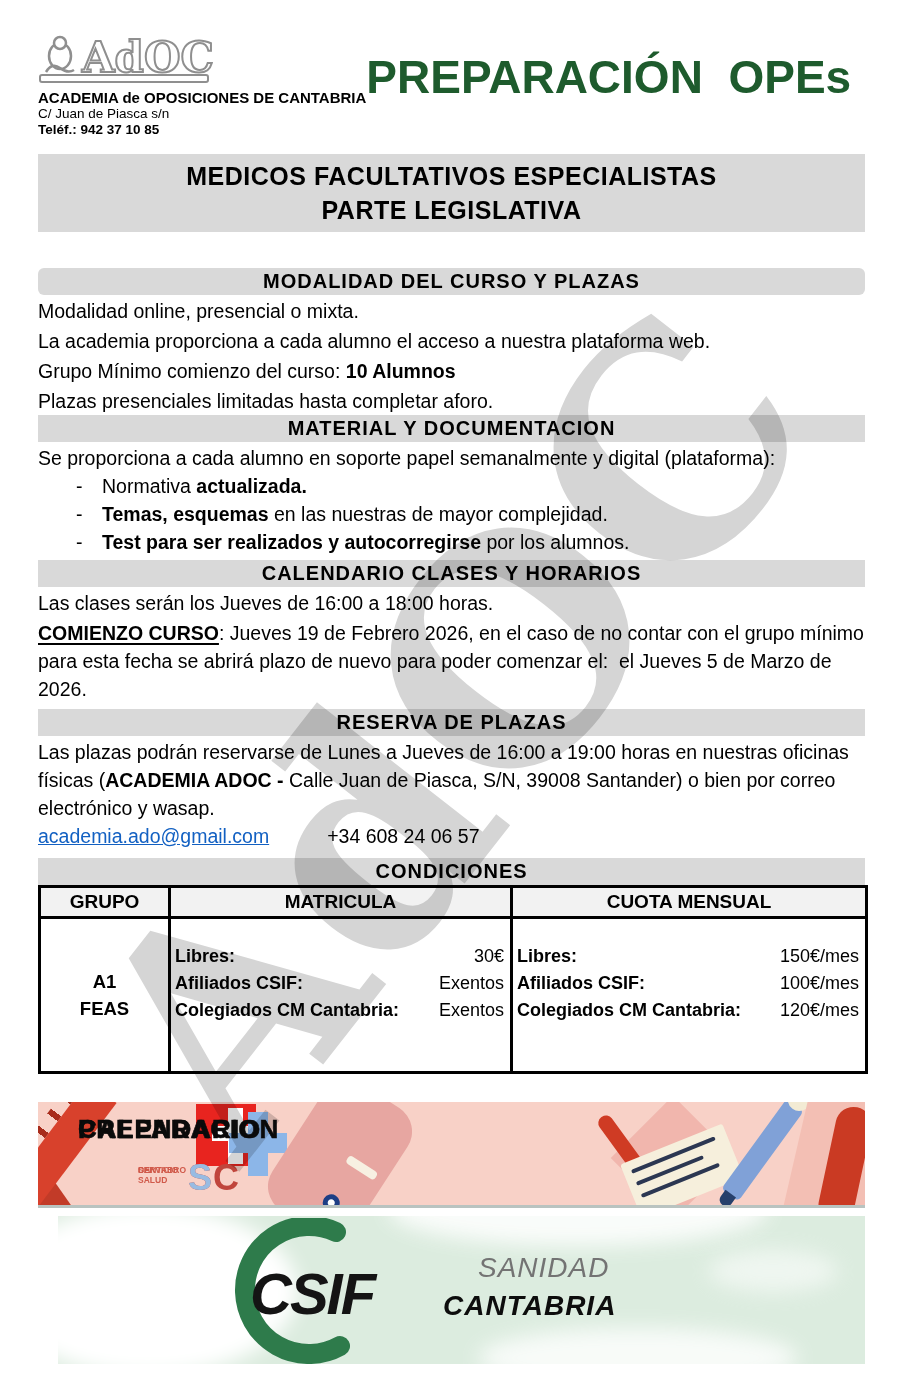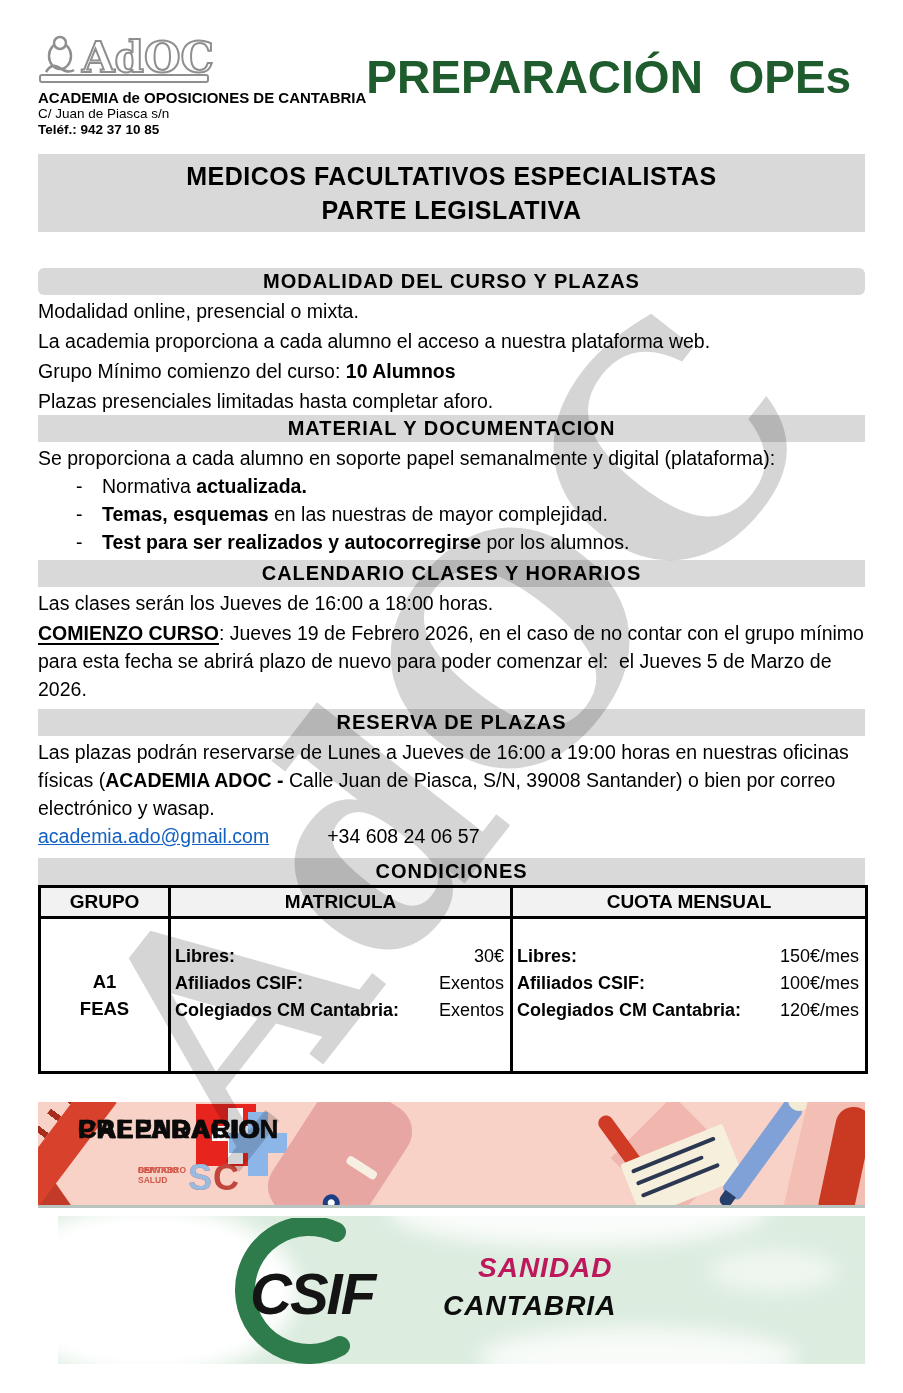--- a/index.html
+++ b/index.html
@@ -103,21 +103,21 @@
   .marker { right:2px; top:4px; width:36px; height:118px; background:#ca3a23; border-radius:18px; transform:rotate(12deg); }
 
   
   .csif-banner { position:relative; margin:8px 38px 0 58px; height:148px; background:#dcecdf; overflow:hidden; }
   .blob { position:absolute; background:#ffffff; border-radius:50%; filter:blur(10px); }
   .b1 { left:-60px; top:-10px; width:300px; height:170px; }
   .b2 { left:330px; top:-42px; width:380px; height:72px; opacity:.85; }
   .b3 { left:420px; top:112px; width:320px; height:60px; opacity:.8; }
   .b4 { left:650px; top:34px; width:130px; height:42px; opacity:.55; }
   .csif-logo { position:absolute; left:140px; top:2px; }
-  .sanidad   { position:absolute; left:420px; top:36px; font-size:28px; font-weight:bold; font-style:italic; letter-spacing:1px; color:#be185d; }
+  .sanidad   { position:absolute; left:420px; top:36px; font-size:28px; font-weight:normal; font-style:italic; letter-spacing:1px; color:#737373; }
   .cantabria { position:absolute; left:385px; top:74px; font-size:28px; font-weight:bold; font-style:italic; letter-spacing:1px; color:#0d0d0d; }
 </style>
 </head>
 <body>
 
 <div class="page">
 
   <div class="watermark">
     <span>AdOC</span>
   </div>

